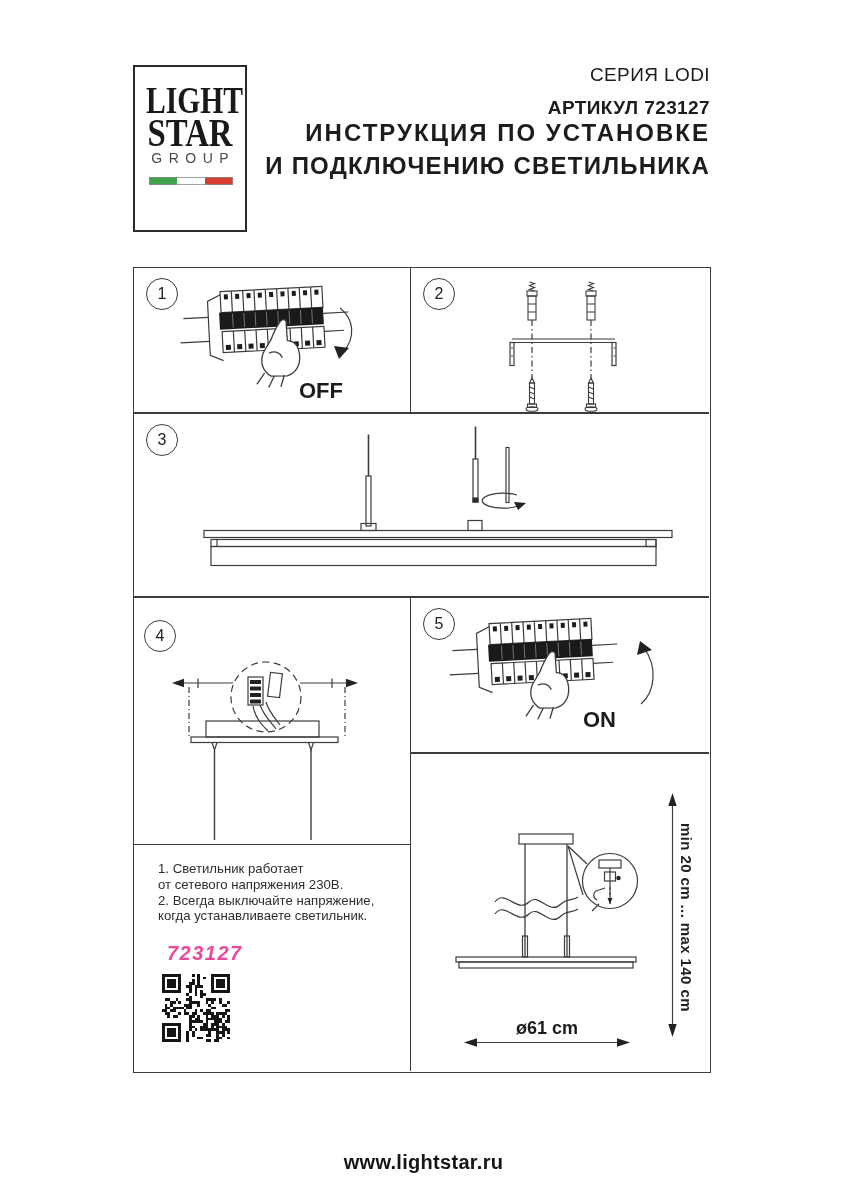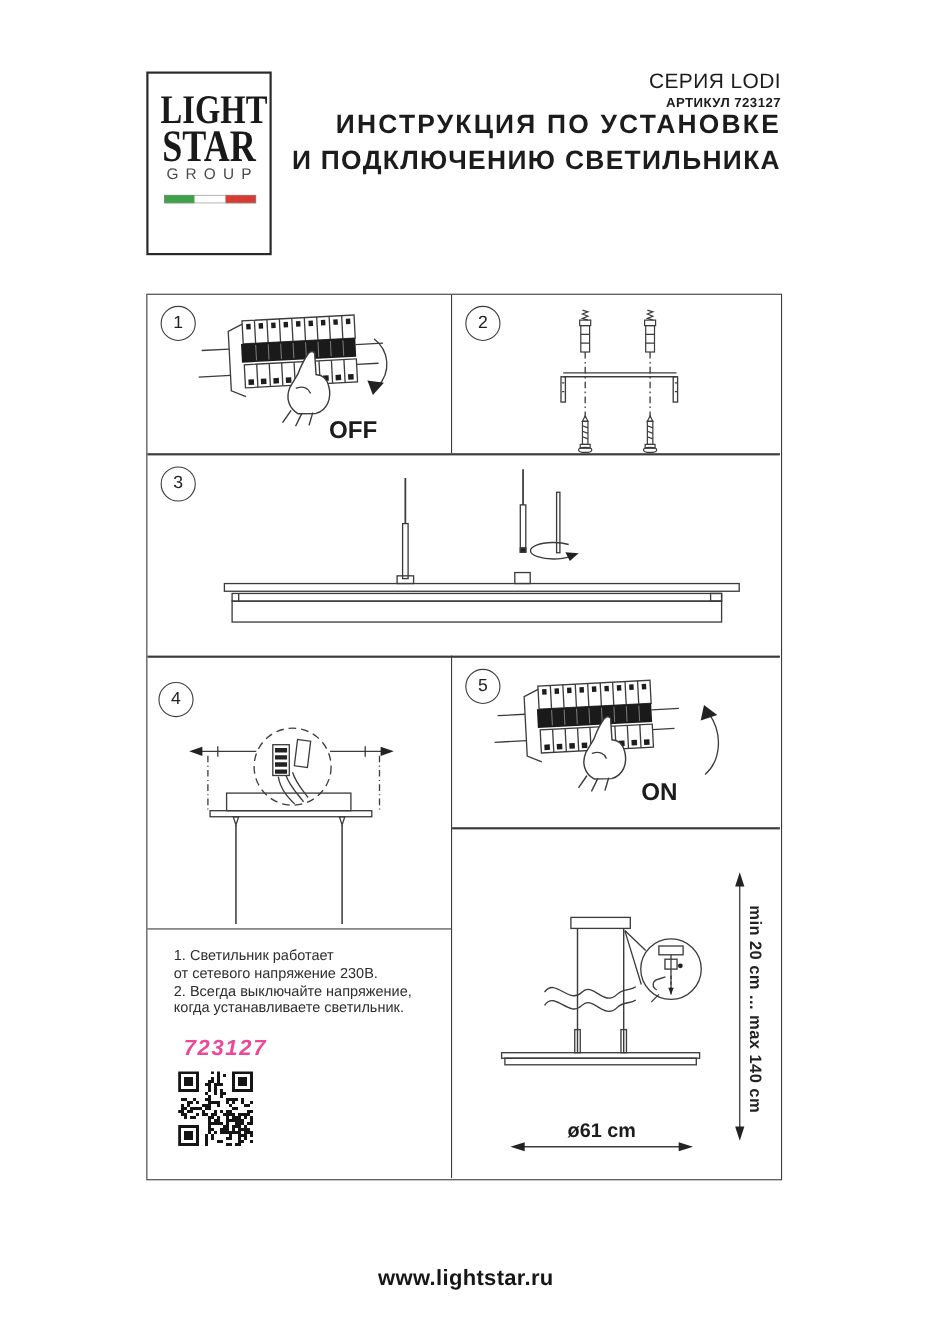--- a/index.html
+++ b/index.html
@@ -16,21 +16,21 @@
     transform:scaleX(.8);transform-origin:50% 50%;white-space:nowrap;}
   .logo-light{font-size:37px;line-height:33px;margin-top:17px;}
   .logo-star{font-size:41px;line-height:34px;margin-top:-2px;}
   .logo-group{font-size:14px;line-height:16px;letter-spacing:6.5px;text-indent:6.5px;
     color:#4a4a4a;margin-top:1px;white-space:nowrap;}
   .logo-flag{left:149px;top:177px;width:84px;height:8px;}
 
   
   .hdr{right:137px;top:64px;text-align:right;}
   .hdr-series{font-size:19px;font-weight:400;letter-spacing:.4px;}
-  .hdr-article{font-size:12px;font-weight:700;letter-spacing:.4px;margin-top:0;}
+  .hdr-article{font-size:19px;font-weight:700;letter-spacing:.4px;margin-top:11px;}
   .hdr-title1{font-size:24px;font-weight:700;letter-spacing:2px;white-space:nowrap;}
   .hdr-title2{font-size:24px;font-weight:700;letter-spacing:1.2px;margin-top:5px;white-space:nowrap;}
 
   
   .grid{left:133px;top:267px;width:578px;height:806px;border:1.5px solid #3c3c3c;
     box-sizing:border-box;}
   .gline{position:absolute;background:#3c3c3c;}
   .panel{position:absolute;}
   .badge{position:absolute;width:30px;height:30px;border:1.4px solid #3c3c3c;border-radius:50%;
     display:flex;align-items:center;justify-content:center;font-size:16px;color:#222;background:#fff;}
@@ -228,21 +228,21 @@
         <path class="lineart" stroke-width="1.5" d="M230,106 C244,94 247,69 233,50"></path>
         <polygon points="229,43 241,52 226,57" fill="#222"></polygon>
       </g>
       <text x="172" y="129" font-size="22" font-weight="600" fill="#1c1c1c">ON</text>
     </svg>
   </div>
 
   <div class="panel" style="left:0;top:577px;width:275.5px;height:226px">
     <div class="abs notes">
       <div>1. Светильник работает</div>
-      <div>от сетевого напряжение 230В.</div>
+      <div>от сетевого напряжения 230В.</div>
       <div>2. Всегда выключайте напряжение,</div>
       <div>когда устанавливаете светильник.</div>
     </div>
     <div class="abs notes-article">723127</div>
     <svg class="abs qr" viewBox="0 0 25 25" shape-rendering="crispEdges">
         <g id="qr-cells">
           <path d="M11,0h1v1h-1zM13,0h1v1h-1zM13,1h1v1h-1zM15,1h1v1h-1zM11,2h1v1h-1zM13,2h1v1h-1zM10,3h1v1h-1zM11,3h1v1h-1zM13,3h1v1h-1zM9,4h1v1h-1zM10,4h1v1h-1zM12,4h1v1h-1zM13,4h1v1h-1zM14,4h1v1h-1zM10,5h1v1h-1zM12,5h1v1h-1zM10,6h1v1h-1zM12,6h1v1h-1zM14,6h1v1h-1zM9,7h1v1h-1zM12,7h1v1h-1zM14,7h1v1h-1zM15,7h1v1h-1zM10,8h1v1h-1zM14,8h1v1h-1zM1,9h1v1h-1zM2,9h1v1h-1zM5,9h1v1h-1zM9,9h1v1h-1zM10,9h1v1h-1zM16,9h1v1h-1zM17,9h1v1h-1zM18,9h1v1h-1zM19,9h1v1h-1zM21,9h1v1h-1zM3,10h1v1h-1zM4,10h1v1h-1zM6,10h1v1h-1zM10,10h1v1h-1zM11,10h1v1h-1zM12,10h1v1h-1zM13,10h1v1h-1zM16,10h1v1h-1zM18,10h1v1h-1zM21,10h1v1h-1zM24,10h1v1h-1zM1,11h1v1h-1zM3,11h1v1h-1zM8,11h1v1h-1zM9,11h1v1h-1zM10,11h1v1h-1zM13,11h1v1h-1zM17,11h1v1h-1zM22,11h1v1h-1zM23,11h1v1h-1zM1,12h1v1h-1zM2,12h1v1h-1zM4,12h1v1h-1zM5,12h1v1h-1zM6,12h1v1h-1zM7,12h1v1h-1zM9,12h1v1h-1zM10,12h1v1h-1zM18,12h1v1h-1zM19,12h1v1h-1zM0,13h1v1h-1zM1,13h1v1h-1zM3,13h1v1h-1zM4,13h1v1h-1zM8,13h1v1h-1zM12,13h1v1h-1zM14,13h1v1h-1zM16,13h1v1h-1zM17,13h1v1h-1zM23,13h1v1h-1zM24,13h1v1h-1zM1,14h1v1h-1zM2,14h1v1h-1zM6,14h1v1h-1zM8,14h1v1h-1zM9,14h1v1h-1zM11,14h1v1h-1zM12,14h1v1h-1zM15,14h1v1h-1zM16,14h1v1h-1zM17,14h1v1h-1zM18,14h1v1h-1zM20,14h1v1h-1zM21,14h1v1h-1zM22,14h1v1h-1zM23,14h1v1h-1zM2,15h1v1h-1zM4,15h1v1h-1zM5,15h1v1h-1zM10,15h1v1h-1zM11,15h1v1h-1zM13,15h1v1h-1zM16,15h1v1h-1zM18,15h1v1h-1zM19,15h1v1h-1zM20,15h1v1h-1zM22,15h1v1h-1zM24,15h1v1h-1zM10,16h1v1h-1zM12,16h1v1h-1zM13,16h1v1h-1zM18,16h1v1h-1zM19,16h1v1h-1zM21,16h1v1h-1zM24,16h1v1h-1zM10,17h1v1h-1zM11,17h1v1h-1zM12,17h1v1h-1zM13,17h1v1h-1zM14,17h1v1h-1zM19,17h1v1h-1zM20,17h1v1h-1zM21,17h1v1h-1zM23,17h1v1h-1zM24,17h1v1h-1zM10,18h1v1h-1zM15,18h1v1h-1zM16,18h1v1h-1zM19,18h1v1h-1zM20,18h1v1h-1zM22,18h1v1h-1zM10,19h1v1h-1zM11,19h1v1h-1zM14,19h1v1h-1zM15,19h1v1h-1zM18,19h1v1h-1zM20,19h1v1h-1zM21,19h1v1h-1zM22,19h1v1h-1zM23,19h1v1h-1zM10,20h1v1h-1zM12,20h1v1h-1zM14,20h1v1h-1zM15,20h1v1h-1zM17,20h1v1h-1zM22,20h1v1h-1zM23,20h1v1h-1zM24,20h1v1h-1zM9,21h1v1h-1zM11,21h1v1h-1zM17,21h1v1h-1zM20,21h1v1h-1zM21,21h1v1h-1zM22,21h1v1h-1zM24,21h1v1h-1zM9,22h1v1h-1zM11,22h1v1h-1zM16,22h1v1h-1zM17,22h1v1h-1zM20,22h1v1h-1zM22,22h1v1h-1zM9,23h1v1h-1zM13,23h1v1h-1zM14,23h1v1h-1zM20,23h1v1h-1zM21,23h1v1h-1zM24,23h1v1h-1zM9,24h1v1h-1zM16,24h1v1h-1zM17,24h1v1h-1zM19,24h1v1h-1zM20,24h1v1h-1z" fill="#151515"></path>
           <path d="M0,0h7v7h-7z M1,1h5v5h-5z M2,2h3v3h-3z M18,0h7v7h-7z M19,1h5v5h-5z M20,2h3v3h-3z M0,18h7v7h-7z M1,19h5v5h-5z M2,20h3v3h-3z M16,16h5v5h-5z M17,17h3v3h-3z M18,18h1v1h-1z" fill="#151515" fill-rule="evenodd"></path>
         </g>
       </svg>

